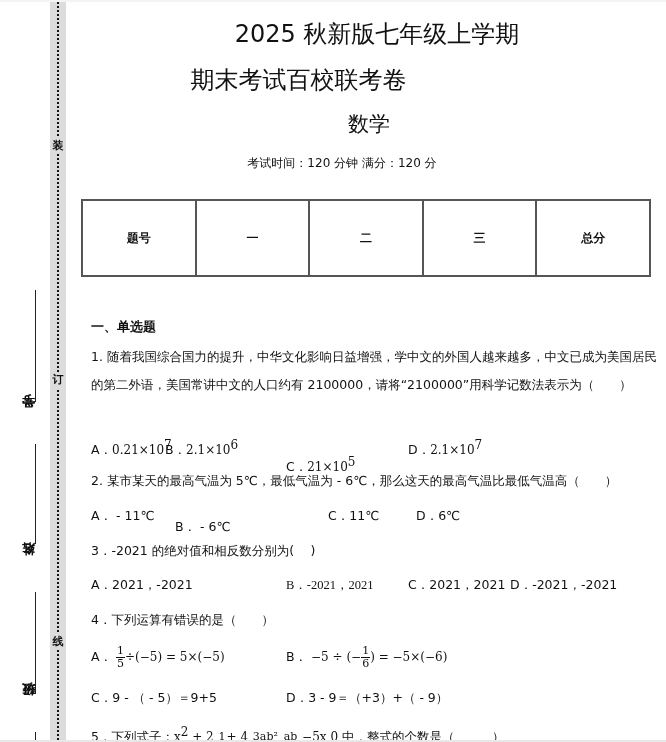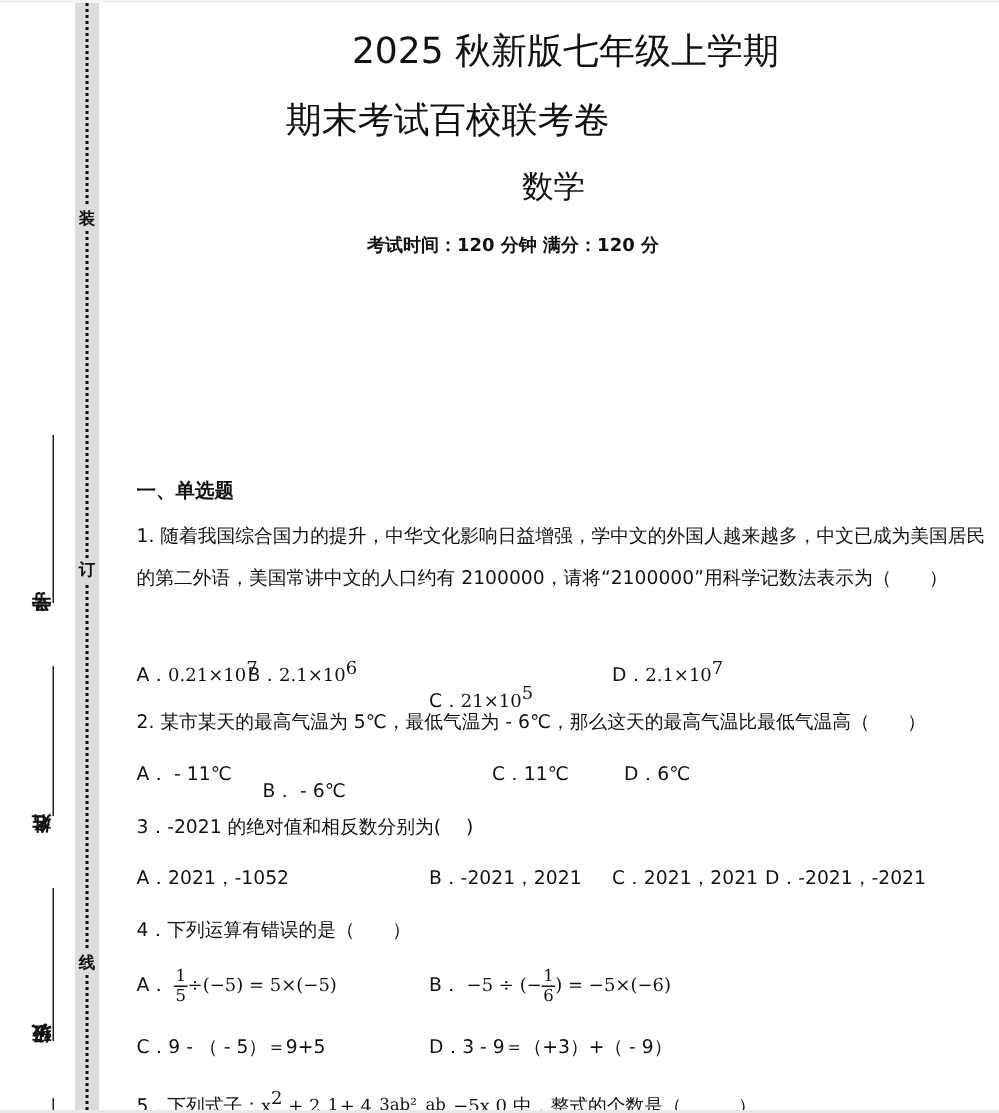--- a/index.html
+++ b/index.html
@@ -16,21 +16,21 @@
                 writing-mode:vertical-rl; transform:rotate(180deg); text-align:center; }
   .side-line { position:absolute; left:35px; width:1px; background:#222; }
 
   .title1 { position:absolute; left:0; top:18px; width:666px; text-align:center; padding-left:88px; box-sizing:border-box;
             font-size:24px; }
   .title2 { position:absolute; left:0; top:64px; width:541px; text-align:center; padding-left:56px; box-sizing:border-box;
             font-size:24px; }
   .subject { position:absolute; left:0; top:110px; width:666px; text-align:center; padding-left:72px; box-sizing:border-box;
              font-size:21px; }
   .examinfo { position:absolute; left:0; top:155px; width:666px; text-align:center; padding-left:18px; box-sizing:border-box;
-              font-size:12px; font-weight:bold; }
+              font-size:12px; font-weight:normal; }
 
   table.score { position:absolute; left:81px; top:199px; width:570px; height:78px; border-collapse:collapse; }
   table.score td { border:2px solid #555; text-align:center; font-size:12px; font-weight:bold; height:37px; width:20%; }
 
   .q { position:absolute; left:91px; font-size:12.5px; line-height:18px; white-space:nowrap; }
   .wrap { white-space:normal; width:566px; line-height:28px; }
   .sec { position:absolute; left:91px; top:318px; font-size:13px; font-weight:bold;font-family:Liberation Serif, serif; }
   .opt { position:absolute; font-size:12.5px; white-space:nowrap; }
   .math { font-family:"DejaVu Serif", "Liberation Serif", serif; font-size:12px; }
   sup { font-size:8px; }
@@ -58,20 +58,27 @@
 <div class="side-label" style="top:688px; height:36px;">班级</div>
 <div class="side-line" style="top:732px; height:10px;"></div>
 
 <div class="title1">2025 秋新版七年级上学期</div>
 <div class="title2">期末考试百校联考卷</div>
 <div class="subject">数学</div>
 <div class="examinfo">考试时间：120 分钟  满分：120 分</div>
 
 <table class="score">
   <tbody>
+      <tr>
+    <td>题号</td>
+    <td>一</td>
+    <td>二</td>
+    <td>三</td>
+    <td>总分</td>
+  </tr>
 </tbody>
   </table>
 
 <div class="sec">一、单选题</div>
 
 <div class="q wrap" style="top:343px;">1. 随着我国综合国力的提升，中华文化影响日益增强，学中文的外国人越来越多，中文已成为美国居民的第二外语，美国常讲中文的人口约有 2100000，请将“2100000”用科学记数法表示为（　　）</div>
 <div class="opt" style="left:91px; top:438px;">
   <span>A．</span><span class="math">0.21×10</span><sup class="math">7</sup>
 </div>
 <div class="opt" style="left:165px; top:438px;">
@@ -84,22 +91,22 @@
   <span>D．</span><span class="math">2.1×10</span><sup class="math">7</sup>
 </div>
 
 <div class="q" style="top:472px;">2. 某市某天的最高气温为 5℃，最低气温为 - 6℃，那么这天的最高气温比最低气温高（　　）</div>
 <div class="opt" style="left:91px; top:508px;"><span>A．</span><span> - 11℃</span></div>
 <div class="opt" style="left:175px; top:508px;margin-top:11px;"><span>B．</span><span> - 6℃</span></div>
 <div class="opt" style="left:286px; top:508px;margin-left:42px;"><span>C．</span><span>11℃</span></div>
 <div class="opt" style="left:416px; top:508px;"><span>D．</span><span>6℃</span></div>
 
 <div class="q" style="top:542px;">3．-2021 的绝对值和相反数分别为(　 )</div>
-<div class="opt" style="left:91px; top:577px;"><span>A．</span><span>2021，-1052</span></div>
-<div class="opt" style="left:286px; top:577px;"><span>B．</span><span>-2021，2021</span></div>
+<div class="opt" style="left:91px; top:577px;"><span>A．</span><span>2021，-2021</span></div>
+<div class="opt" style="left:286px; top:577px;font-family:Liberation Serif, serif;"><span>B．</span><span>-2021，2021</span></div>
 <div class="opt" style="left:408px; top:577px;"><span>C．</span><span>2021，2021</span></div>
 <div class="opt" style="left:510px; top:577px;"><span>D．</span><span>-2021，-2021</span></div>
 
 <div class="q" style="top:611px;">4．下列运算有错误的是（　　）</div>
 <div class="opt" style="left:91px; top:645px;">
   <span>A．</span>
   <span class="frac"><span class="n">1</span><span class="d">5</span></span><span class="math">÷(−5) = 5×(−5)</span>
 </div>
 <div class="opt" style="left:286px; top:645px;">
   <span>B．</span>

